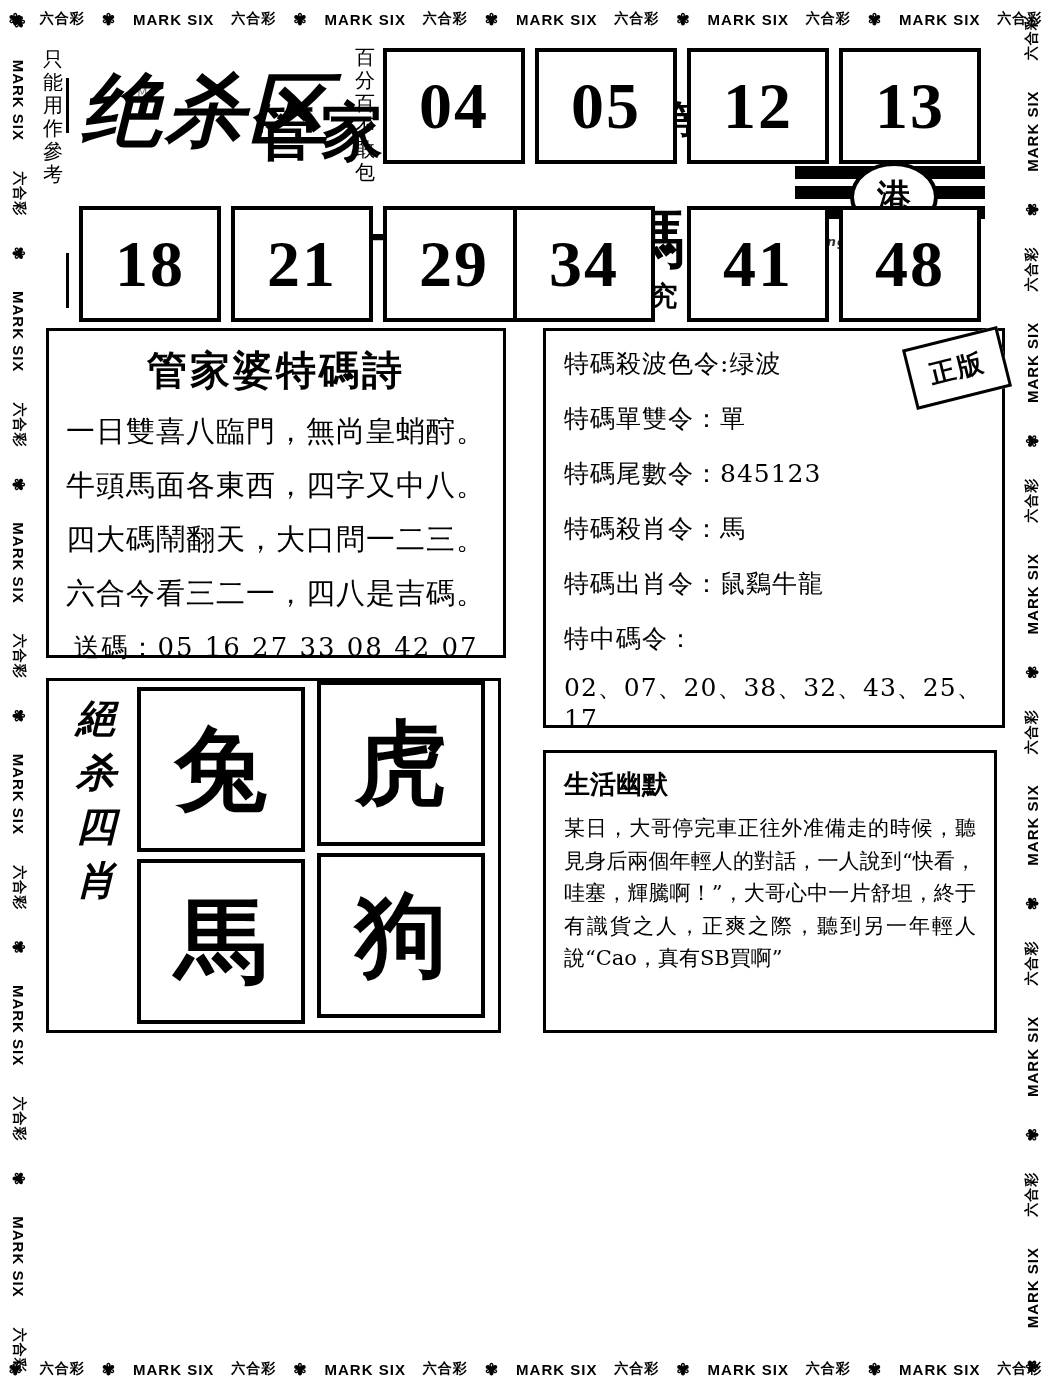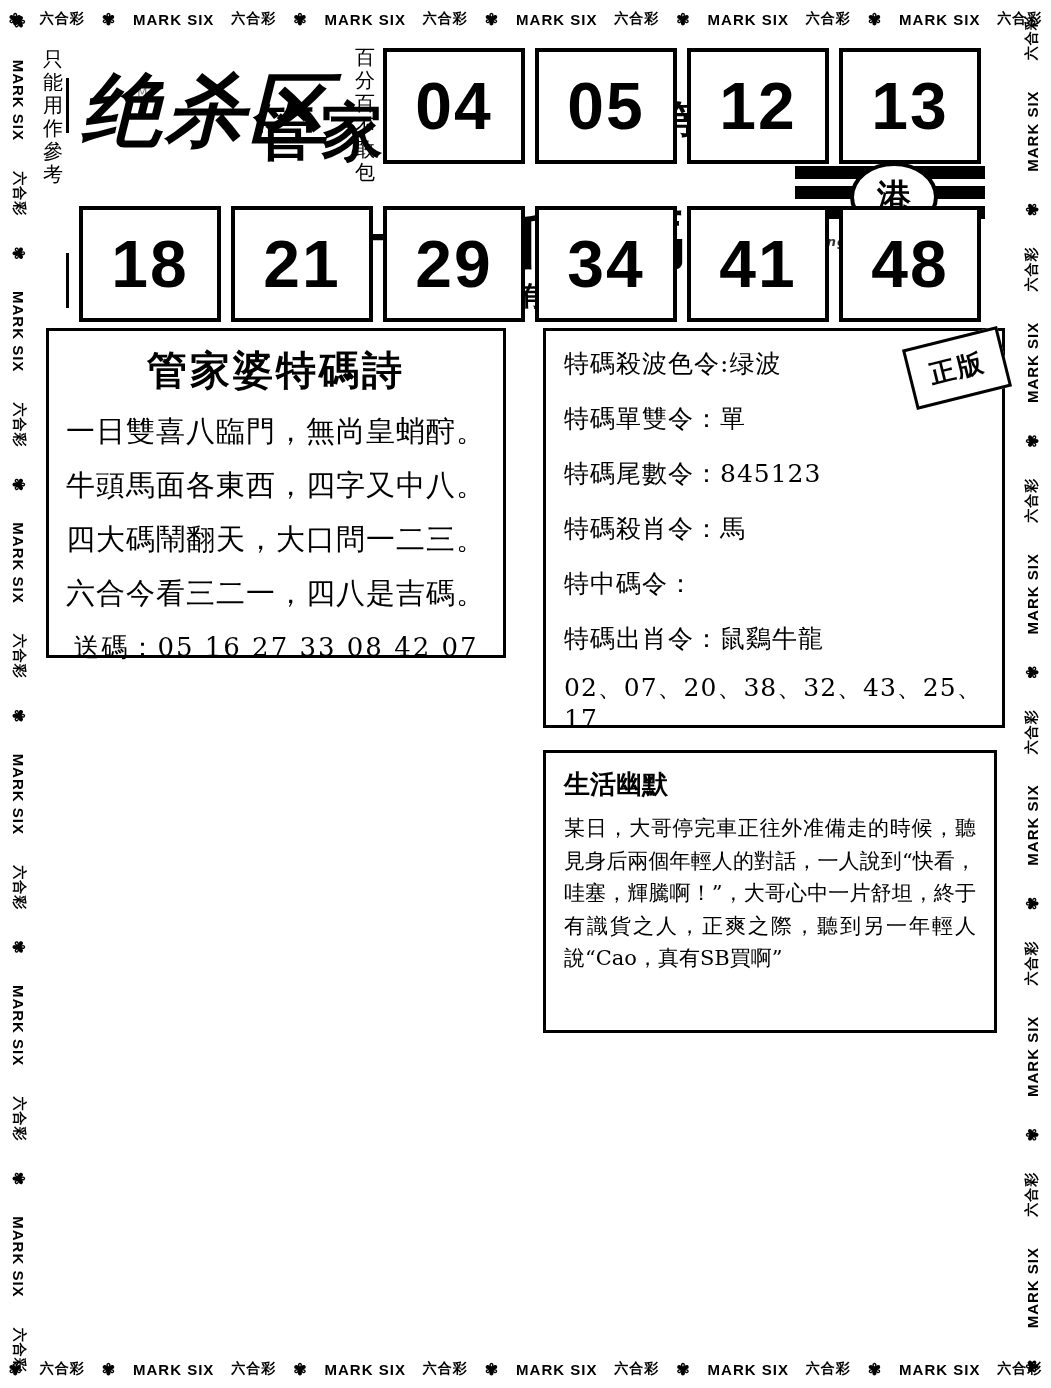--- a/index.html
+++ b/index.html
@@ -198,21 +198,21 @@
   }
   .vtext2{
     position:absolute;left:314px;top:8px;width:26px;
     font-family:"DejaVu Serif","Liberation Serif",serif;
     font-size:20px;line-height:1.15;text-align:center;
   }
   .numcell{
     position:absolute;width:142px;height:116px;
     border:4px solid #000;box-sizing:border-box;background:#fff;
     display:flex;align-items:center;justify-content:center;
-    font-family:Liberation Sans, sans-serif;
+    font-family:Liberation Serif, serif;
     font-weight:bold;font-size:66px;letter-spacing:2px;
   }
   .row1 .numcell{top:10px;}
   .row2 .numcell{top:168px;}
 </style>
 </head>
 <body>
 
 <div class="page">
 
@@ -336,25 +336,34 @@
         <span>送碼：</span><span>05  16  27  33  08  42  07</span>
       </div>
     </div>
 
     <div class="box" id="rules">
       <div class="stamp">正版</div>
       <div class="rule-line">特碼殺波色令:绿波</div>
       <div class="rule-line">特碼單雙令：單</div>
       <div class="rule-line">特碼尾數令：845123</div>
       <div class="rule-line">特碼殺肖令：馬</div>
+      <div class="rule-line">特碼出肖令：鼠鷄牛龍</div>
       <div class="rule-line">特中碼令：</div>
-      <div class="rule-line">特碼出肖令：鼠鷄牛龍</div>
       <div class="rule-nums">02、07、20、38、32、43、25、17</div>
     </div>
 
+    <div class="box" id="zodiac">
+      <div class="calli">絕杀四肖</div>
+      <div class="zgrid">
+        <div class="zcell z0">兔</div>
+        <div class="zcell z1">虎</div>
+        <div class="zcell z2">馬</div>
+        <div class="zcell z3">狗</div>
+      </div>
+    </div>
 
     <div class="box" id="humor">
       <div class="humor-title">生活幽默</div>
       <div class="humor-body">某日，大哥停完車正往外准備走的時候，聽見身后兩個年輕人的對話，一人說到“快看，哇塞，輝騰啊！”，大哥心中一片舒坦，終于有識貨之人，正爽之際，聽到另一年輕人說“Cao，真有SB買啊”</div>
     </div>
 
     <div id="killzone">
       <div class="vtext">只能用作參考</div>
       <div class="killbadge">绝杀区</div>
       <div class="vtext2">百分百不敢包</div>
@@ -363,20 +372,20 @@
         <div class="numcell" style="left:345px;">04</div>
         <div class="numcell" style="left:497px;">05</div>
         <div class="numcell" style="left:649px;text-align:center;">12</div>
         <div class="numcell" style="left:801px;">13</div>
       </div>
 
       <div class="row2">
         <div class="numcell" style="left:41px;">18</div>
         <div class="numcell" style="left:193px;">21</div>
         <div class="numcell" style="left:345px;">29</div>
-        <div class="numcell" style="left:497px;">34</div>
+        <div class="numcell" style="left:475px;">34</div>
         <div class="numcell" style="left:649px;">41</div>
         <div class="numcell" style="left:801px;">48</div>
       </div>
     </div>
 
   </div>
 </div>
 
 </body></html>

